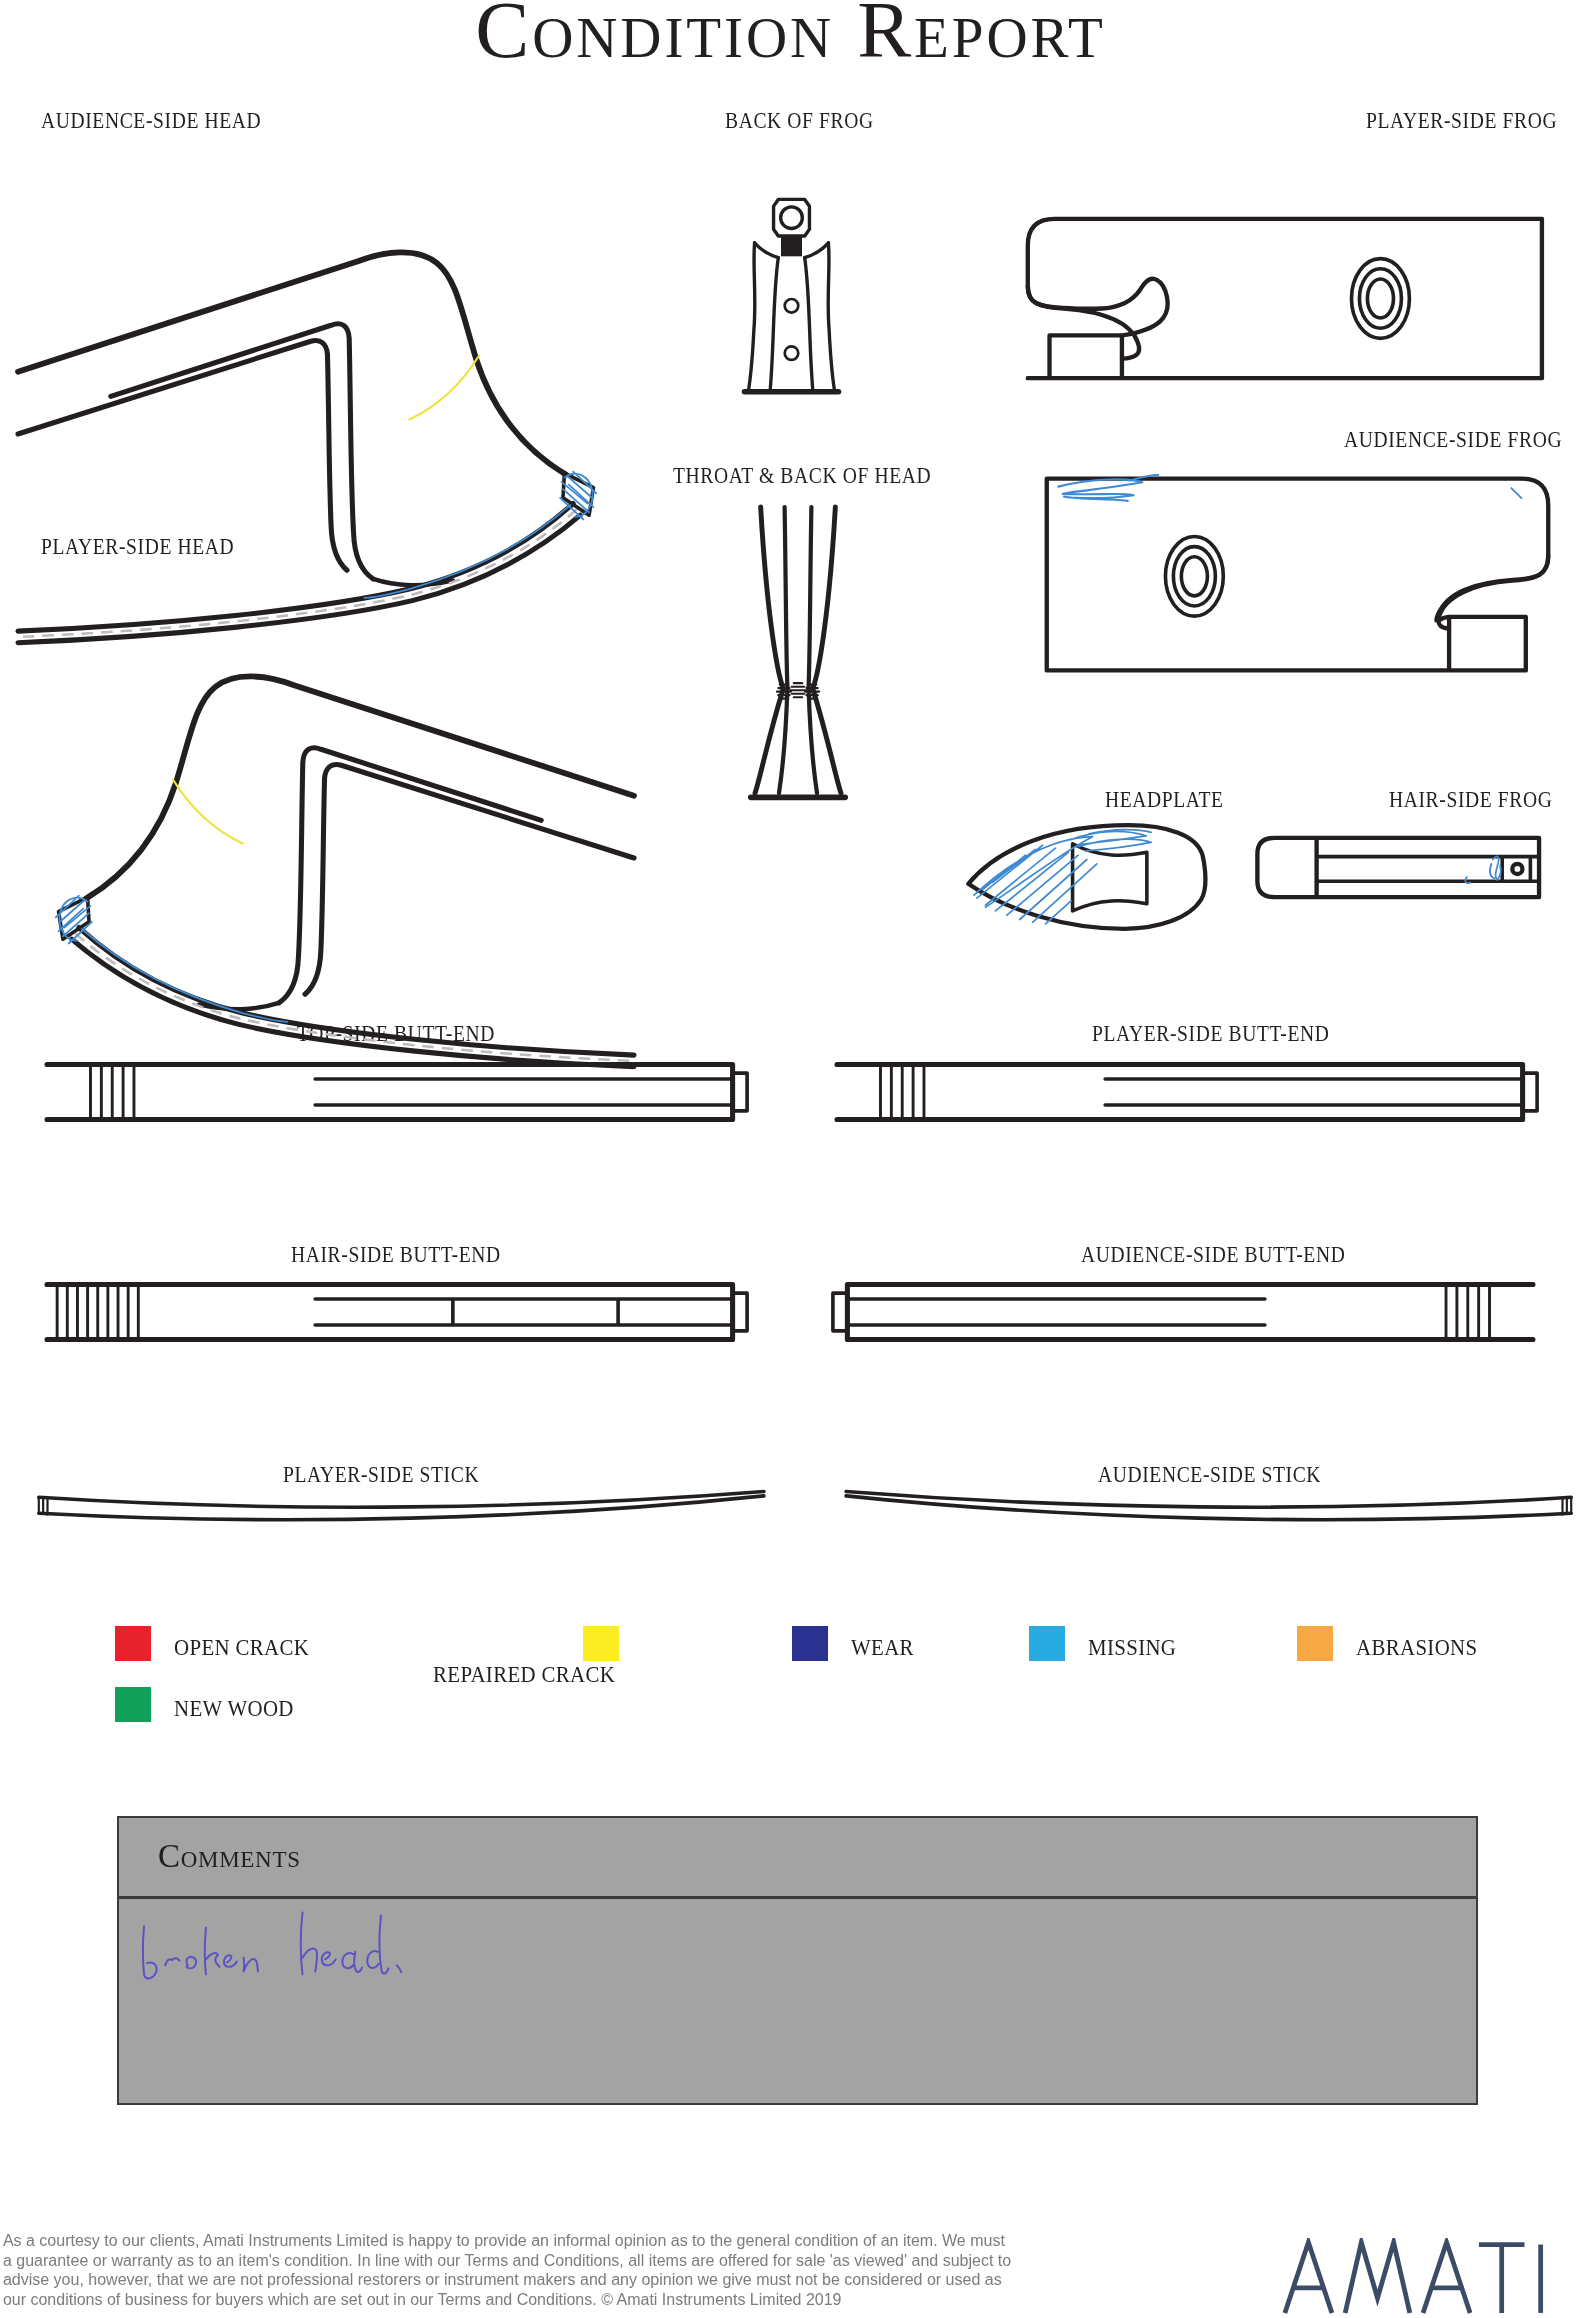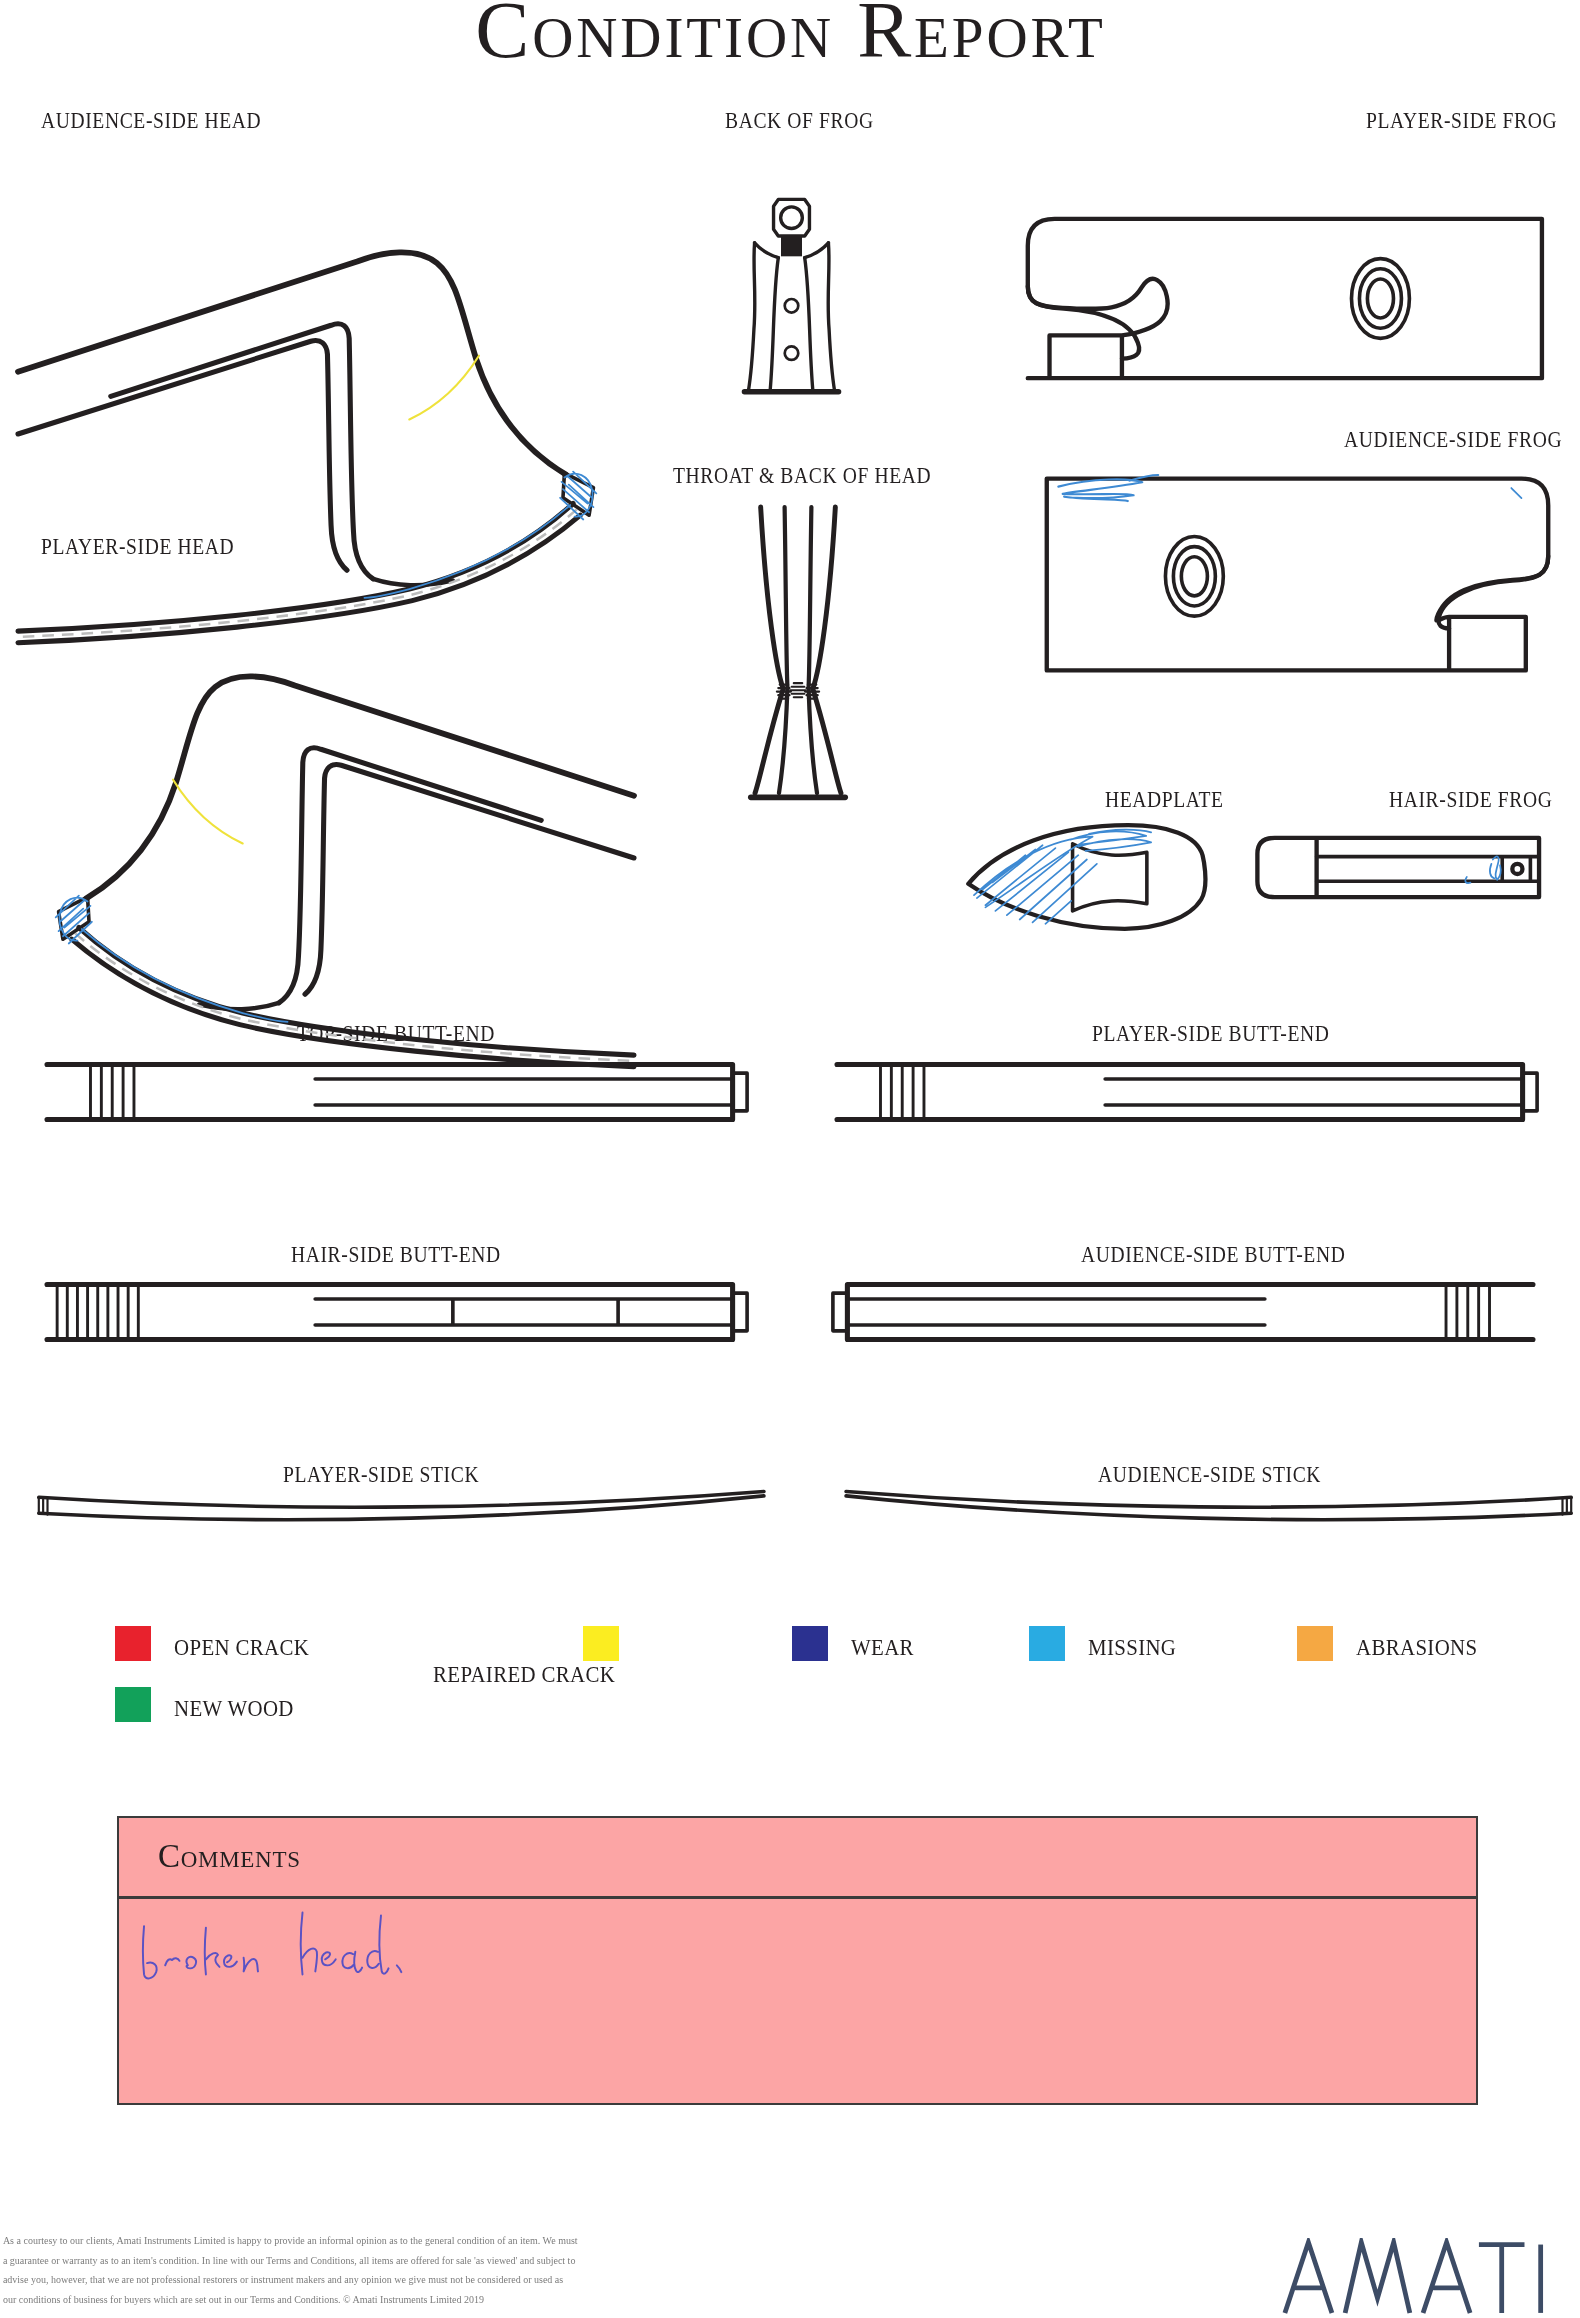--- a/index.html
+++ b/index.html
@@ -16,27 +16,27 @@
   .w4{stroke-width:4px;} .w3{stroke-width:3px;}
   .blk{fill:#231f20;stroke:none;}
   .yel{fill:none;stroke:#efe23b;stroke-width:3px;stroke-linecap:round;}
   .blu{fill:none;stroke:#3e8ad3;stroke-width:2.4px;stroke-linecap:round;stroke-linejoin:round;}
   .dash{fill:none;stroke:#bcbcbc;stroke-width:3.5px;stroke-dasharray:16 11;}
   .legend-item{position:absolute;display:flex;align-items:flex-end;}
   .swatch{width:36px;height:35px;margin-right:23px;flex:0 0 auto;}
   .legend-label{font-family:"Liberation Serif",serif;font-size:24px;letter-spacing:0.4px;color:#231f20;
                 transform:scaleX(0.87);transform-origin:0 50%;white-space:nowrap;}
   .comments-box{position:absolute;left:117px;top:1816px;width:1361px;height:289px;
-                border:2.9px solid #3b3b3b;box-sizing:border-box;background:#fca5a5;}
+                border:2.9px solid #3b3b3b;box-sizing:border-box;background:#a3a3a3;}
   .comments-header{position:relative;height:78px;border-bottom:3.6px solid #3b3b3b;}
   .comments-title{position:absolute;left:39px;top:20px;font-variant:small-caps;font-size:33px;
                   letter-spacing:0.7px;color:#231f20;}
   .handwriting{position:absolute;left:17.4px;top:87px;}
   .footer{position:absolute;left:2.9px;top:2231px;width:1189px;
-          font-family:Liberation Serif, serif;font-size:10px;line-height:19.6px;color:#7c7c7c;}
+          font-family:Liberation Sans, sans-serif;font-size:16px;line-height:19.6px;color:#7c7c7c;}
   .logo{position:absolute;left:1279px;top:2238px;}
 </style>
 </head>
 <body>
 
 <div class="page">
 
   <div class="title">Condition Report</div>
 
   <div class="lbl" style="left:41px;top:110px;">AUDIENCE-SIDE HEAD</div>

